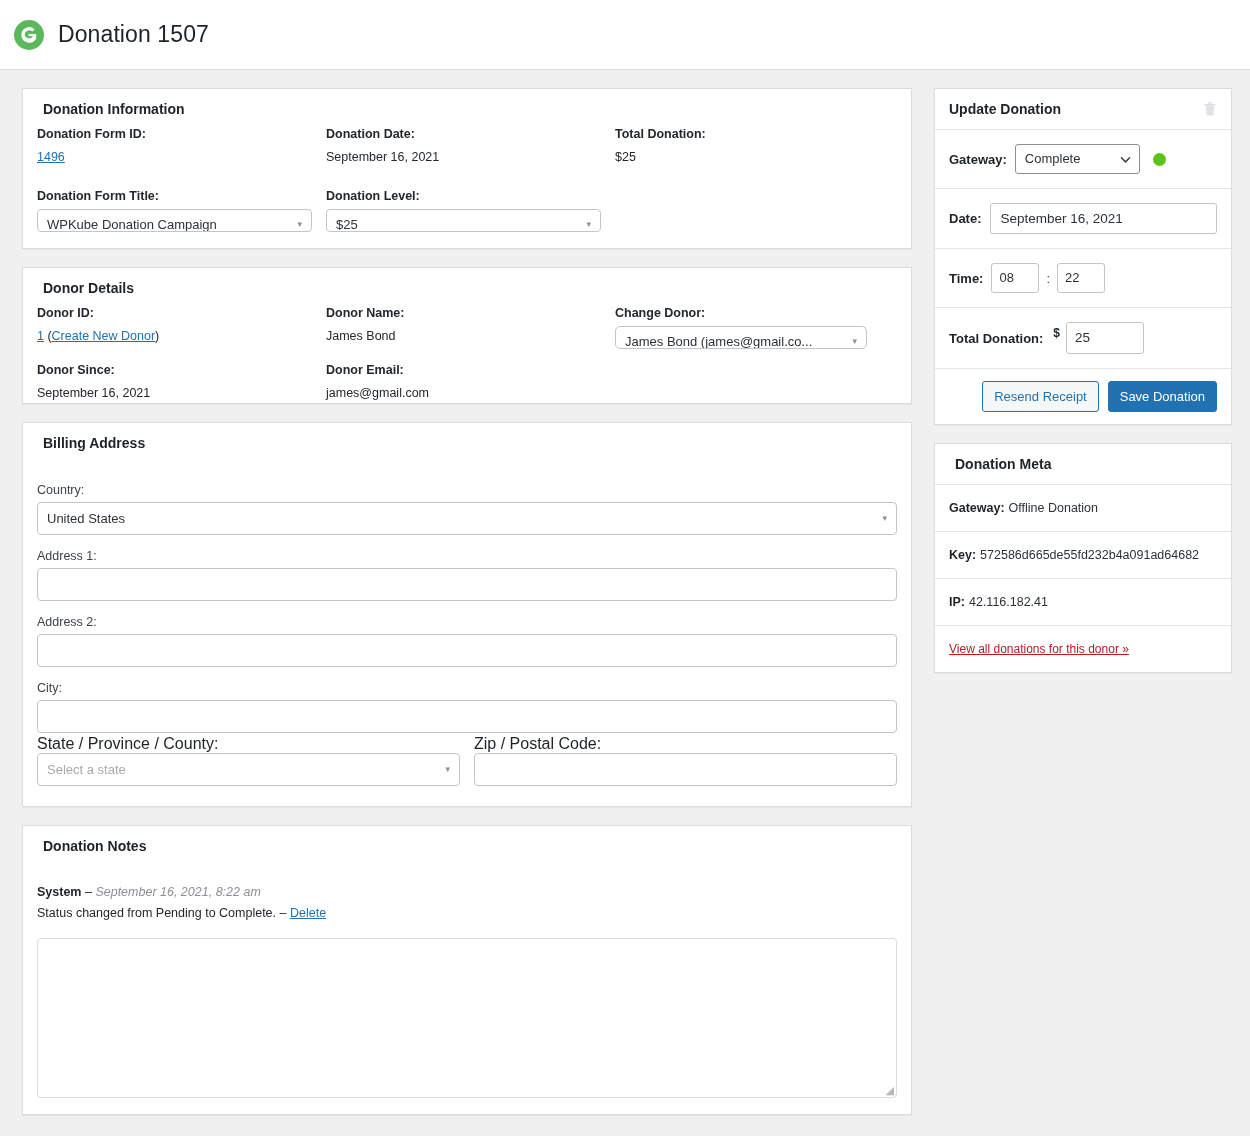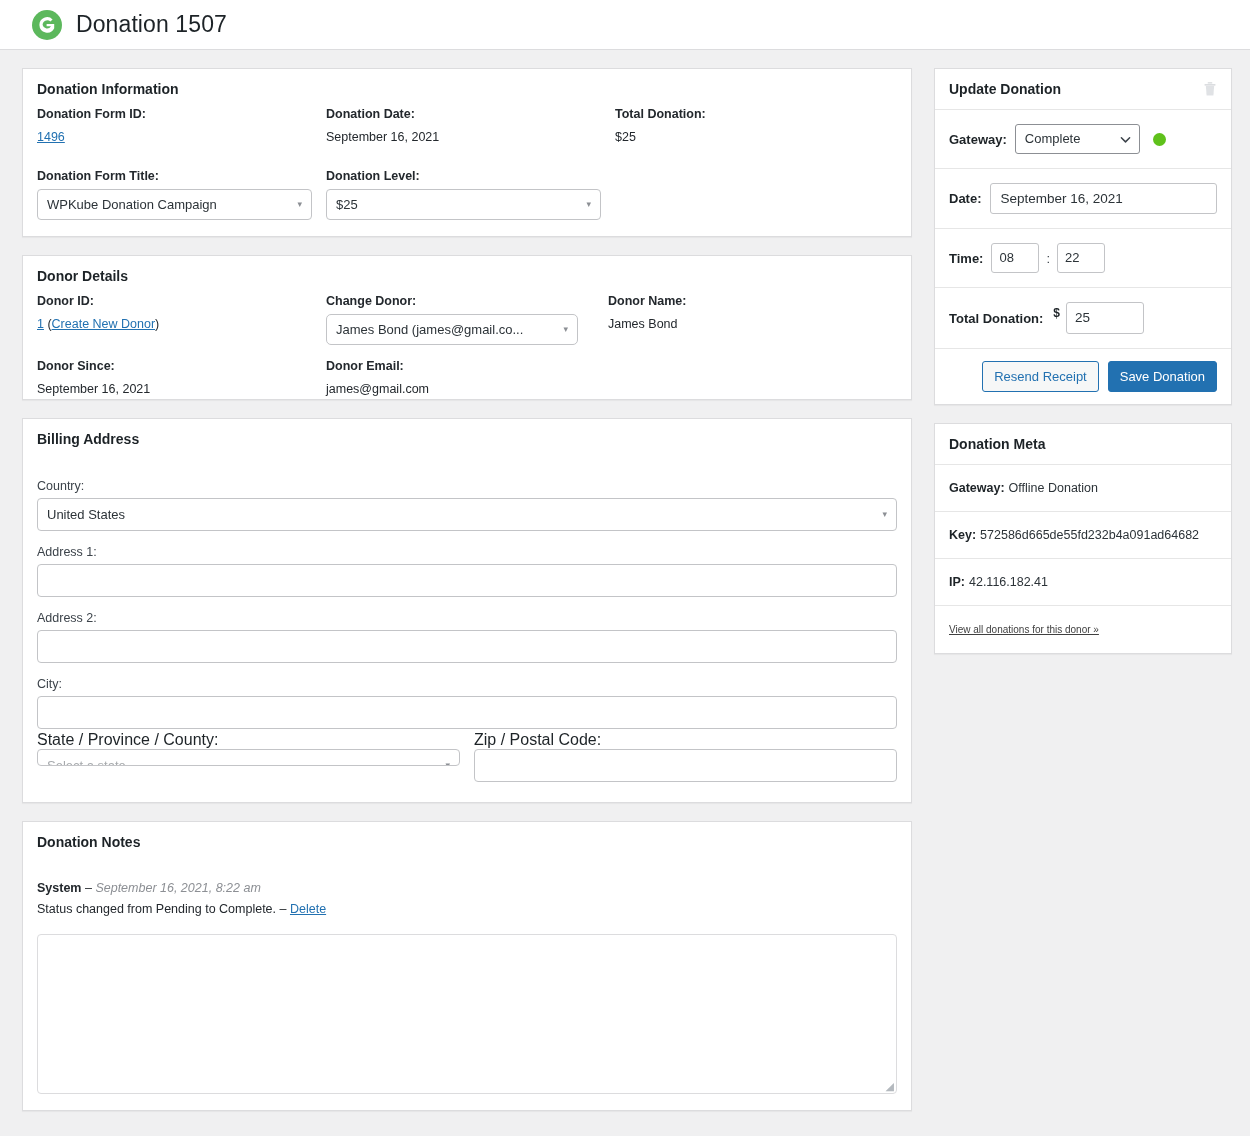--- a/index.html
+++ b/index.html
@@ -7,25 +7,25 @@
     margin: 0; padding: 0;
     width: 1250px; height: 1136px;
     background: #f0f0f1;
     font-family: "Liberation Sans", sans-serif;
     color: #1d2327;
     -webkit-font-smoothing: antialiased;
   }
 
   
   .adminbar {
-    height: 50px;
+    height: 70px;
     background: #ffffff;
     display: flex;
     align-items: center;
-    padding: 0 0 0 30px;
+    padding: 0 0 0 12px;
     border-bottom: 1px solid #dcdcde;
   }
   .logo {
     width: 34px; height: 34px;
     flex: 0 0 34px;
     margin-right: 12px;
   }
   .page-title {
     font-size: 23px;
     font-weight: 400;
@@ -47,21 +47,21 @@
     background: #ffffff;
     border: 1px solid #dcdcde;
     box-shadow: 0 1px 1px rgba(0,0,0,.04);
     margin-bottom: 18px;
   }
 
   .panel-title {
     font-size: 14px;
     font-weight: 600;
     color: #1d2327;
-    padding: 12px 14px 10px 14px;
+    padding: 12px 14px 10px 20px;
     margin: 0;
   }
   .panel-title.sep { border-bottom: 1px solid #e6e6e6; padding-bottom: 12px; }
 
   
   .row3 {
     display: flex;
     gap: 0;
     padding: 0 14px;
   }
@@ -82,21 +82,21 @@
   }
   a.link {
     color: #2271b1;
     text-decoration: underline;
   }
 
   
   .sel {
     position: relative;
     display: block;
-    height: 31px;
+    height: 23px;
     border: 1px solid #c3c4c7;
     border-radius: 4px;
     background: #fff;
     font-size: 13px;
     color: #2c3338;
     line-height: 29px;
     padding: 0 26px 0 9px;
     white-space: nowrap;
     overflow: hidden;
     text-overflow: ellipsis;
@@ -282,21 +282,21 @@
   .meta-row {
     padding: 14px 14px;
     border-bottom: 1px solid #e6e6e6;
     font-size: 12.5px;
     color: #2c3338;
     line-height: 18px;
     word-break: break-all;
   }
   .meta-row:last-child { border-bottom: none; }
   .meta-row b { font-weight: 700; color: #1d2327; margin-right: 4px; }
-  .meta-link { color: #404040; text-decoration: underline; font-size: 10px; }
+  .meta-link { color: #b91c1c; text-decoration: underline; font-size: 12px; }
 </style>
 </head>
 <body>
 
 <div class="adminbar">
   <span class="logo">
     <svg viewBox="0 0 34 34" width="34" height="34" aria-hidden="true">
       <circle cx="17" cy="17" r="15" fill="#5cb85c"></circle>
       <path d="M24.2 16.0 L16.6 16.0 L16.6 18.3 L21.0 18.3
                A4.6 4.6 0 0 1 12.6 17.0
@@ -344,28 +344,28 @@
     </section>
 
     <section class="panel">
       <h2 class="panel-title">Donor Details</h2>
 
       <div class="row3">
         <div class="cell">
           <span class="f-label">Donor ID:</span>
           <div class="f-value"><a class="link" href="#">1</a>&nbsp;(<a class="link" href="#">Create New Donor</a>)</div>
         </div>
+        <div class="cell">
+          <span class="f-label">Donor Name:</span>
+          <span class="f-value">James Bond</span>
+        </div>
         <div class="cell wide">
           <span class="f-label">Change Donor:</span>
           <span class="sel" style="width:252px;border-radius:5px;">James Bond (james@gmail.co...</span>
         </div>
-        <div class="cell">
-          <span class="f-label">Donor Name:</span>
-          <span class="f-value">James Bond</span>
-        </div>
       </div>
 
       <div class="row3" style="margin-top:14px;">
         <div class="cell">
           <span class="f-label">Donor Since:</span>
           <span class="f-value">September 16, 2021</span>
         </div>
         <div class="cell">
           <span class="f-label">Donor Email:</span>
           <span class="f-value">james@gmail.com</span>
@@ -393,21 +393,21 @@
       </div>
 
       <div class="field-block">
         <span class="f-label2">City:</span>
         <input class="inp" type="text" value="" style="">
       </div>
 
       <div class="two-col" style="padding-bottom:20px;">
         <div>
           <span class="f-label2">State / Province / County:</span>
-          <span class="sel placeholder" style="height:17px;line-height:31px;">Select a state</span>
+          <span class="sel placeholder" style="height:33px;line-height:31px;">Select a state</span>
         </div>
         <div>
           <span class="f-label2">Zip / Postal Code:</span>
           <input class="inp" type="text" value="" style="">
         </div>
       </div>
     </section>
 
     <section class="panel">
       <h2 class="panel-title">Donation Notes</h2>

